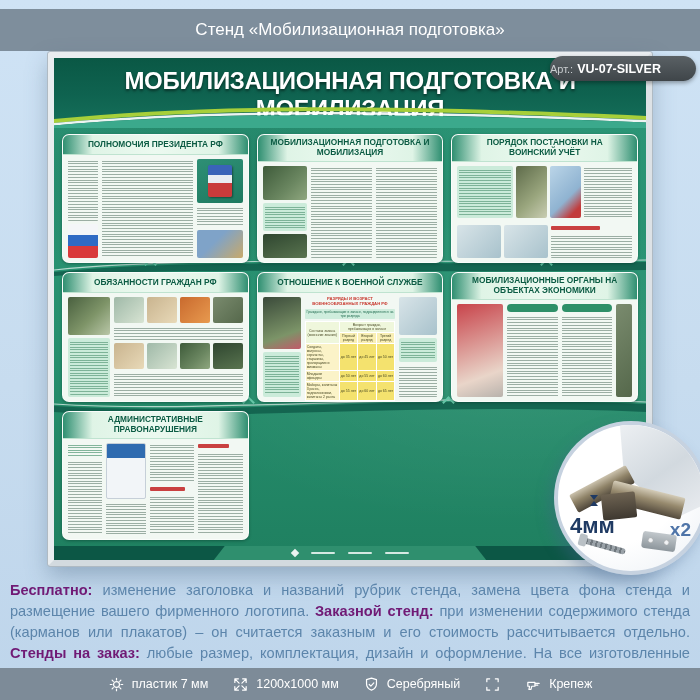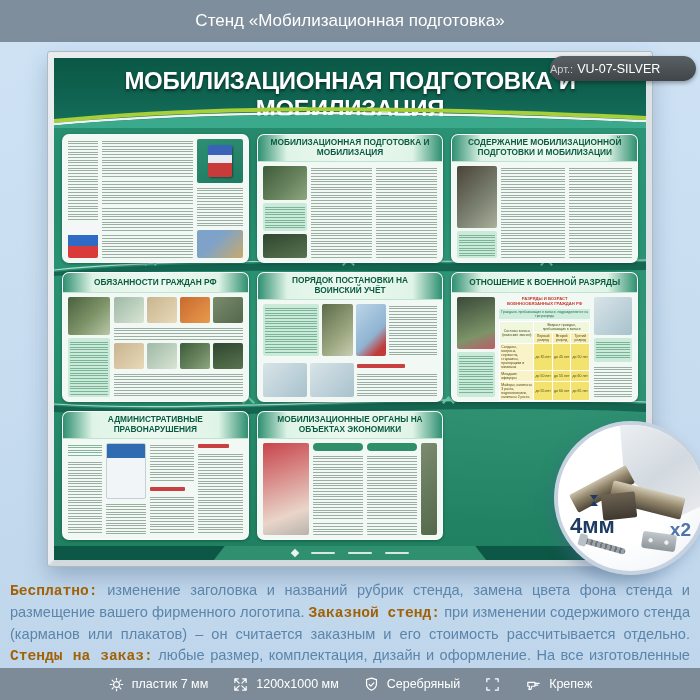--- a/index.html
+++ b/index.html
@@ -1,20 +1,20 @@
 <!DOCTYPE html>
 <html><head>
 <meta charset="utf-8">
 <style>
   html,body{margin:0;padding:0;}
   body{position:relative;width:700px;height:700px;overflow:hidden;
        font-family:"Liberation Sans",sans-serif;
        background:linear-gradient(180deg,#CFE3F5 0%,#C7DCEF 55%,#BED5EB 100%);}
   
-  .topbar{position:absolute;left:0;top:0;width:700px;height:42px;background:#7E8E9C;
+  .topbar{position:absolute;left:0;top:9px;width:700px;height:42px;background:#7E8E9C;
           display:flex;align-items:center;justify-content:center;color:#fff;font-size:17px;}
   
   .stand{position:absolute;left:48px;top:52px;width:604px;height:514px;box-sizing:border-box;
          border:6px solid #E9EDF0;border-bottom-color:#D3DADF;border-right-color:#DDE2E6;
          outline:1px solid #AFBAC3;border-radius:2px;
          box-shadow:0 10px 22px rgba(70,100,130,.38);}
   .stand-inner{position:absolute;inset:0;overflow:hidden;
          background:
            radial-gradient(420px 160px at 28% 22%, rgba(8,70,52,.22), transparent 70%),
            radial-gradient(520px 220px at 78% 62%, rgba(255,255,255,.07), transparent 70%),
@@ -81,21 +81,21 @@
   .ytbl{width:100%;border-collapse:collapse;font-size:3.5px;line-height:1.15;color:#4A4A25;}
   .ytbl td{border:.5px solid #fff;padding:1px;background:#FBF3C8;vertical-align:middle;}
   .ytbl .corner,.ytbl .agehead{background:#EFF7DC;text-align:center;}
   .ytbl .colh{background:#F9EFB4;text-align:center;}
   .ytbl .val{background:#F4E26E;text-align:center;white-space:nowrap;}
   
   .badge{position:absolute;left:550px;top:56px;width:146px;height:25px;border-radius:13px;
         background:linear-gradient(180deg,#5A6165,#3F4549);z-index:6;display:flex;align-items:center;
         gap:4px;box-shadow:0 2px 4px rgba(0,0,0,.35);}
   .badge .lab{color:#C9CDD0;font-size:11px;}
-  .badge .val{color:#fff;font-size:12.5px;font-weight:normal;}
+  .badge .val{color:#fff;font-size:12.5px;font-weight:bold;}
   
   .inset{position:absolute;left:554px;top:421px;width:146px;height:146px;border-radius:50%;
         box-sizing:content-box;border:4px solid #C6D2E0;overflow:hidden;z-index:5;
         background:radial-gradient(circle at 35% 30%,#fff 55%,#EAEFF4);
         box-shadow:-5px 7px 14px rgba(70,100,140,.35);}
   .paper{position:absolute;right:-12px;top:-8px;width:118px;height:100px;
         background:linear-gradient(145deg,#F4F6F8,#D2D9DF 55%,#EDEFF2);
         clip-path:polygon(18% 0,100% 0,100% 82%,68% 100%,22% 58%);}
   .mold-a{position:absolute;left:12px;top:54px;width:64px;height:20px;transform:rotate(-28deg);
         background:linear-gradient(180deg,#CBC2AD,#8F8368 45%,#4E463A);border-radius:2px;}
@@ -110,21 +110,21 @@
   .qty{position:absolute;right:13px;top:94px;color:#4E74A8;font-weight:bold;font-size:19px;}
   .screw{position:absolute;left:24px;top:118px;width:44px;height:6px;transform:rotate(16deg);border-radius:3px;
         background:repeating-linear-gradient(90deg,#9AA2A8 0 3px,#6F777D 3px 5px);}
   .screw::before{content:"";position:absolute;left:-4px;top:-3px;width:8px;height:12px;background:#B9C0C5;border-radius:2px;}
   .bracket{position:absolute;left:84px;top:108px;width:34px;height:17px;transform:rotate(8deg);border-radius:3px;
         background:linear-gradient(180deg,#C2C8CC,#8D969C);}
   .hole{position:absolute;width:5px;height:5px;border-radius:50%;background:#F2F4F6;box-shadow:inset 0 0 1px #666;}
   
   .desc{position:absolute;left:10px;right:10px;top:580px;color:#5C85AB;font-size:14.6px;
         line-height:21px;text-align:justify;margin:0;}
-  .desc b{color:#a16207;font-family:Liberation Mono, monospace;}
+  .desc b{color:#701a75;}
   
   .botbar{position:absolute;left:0;top:668px;width:700px;height:32px;background:#7D8B98;
         display:flex;align-items:center;justify-content:center;gap:24px;color:#fff;}
   .bitem{display:flex;align-items:center;gap:7px;font-size:12.5px;white-space:nowrap;}
   .bitem svg{width:17px;height:17px;display:block;}
 </style>
 </head>
 <body>
 
 <div class="topbar">
@@ -162,20 +162,21 @@
           <path d="M0 14 C160 24 360 2 592 12 L592 20 C360 10 160 30 0 20 Z" fill="#115E4B" opacity=".85"></path>
           <path d="M0 12 C160 22 360 0 592 10" stroke="#FFFFFF" stroke-width="1.2" fill="none" opacity=".65"></path>
         </svg>
       <span class="chev" style="left:190px"></span>
       <span class="chev" style="left:390px"></span>
     </div>
 
     <div class="grid">
 
       <div class="panel">
+        <div class="panel-h">ПОЛНОМОЧИЯ ПРЕЗИДЕНТА РФ</div>
         <div class="panel-b">
           <div class="vcol" style="width:30px">
             <div class="tx"></div>
             <div class="ph ph-flag" style="height:34px"></div>
           </div>
           <div class="vcol" style="flex:1">
             <div class="tx"></div>
           </div>
           <div class="vcol" style="width:46px">
             <div class="ph ph-const" style="height:44px">
@@ -199,35 +200,42 @@
           </div>
           <div class="vcol" style="flex:1">
               <div class="tx"></div>
             </div>
           <div class="vcol" style="flex:1">
               <div class="tx"></div>
             </div>
         </div>
       </div>
 
-      <div class="panel">
-        <div class="panel-h">СОДЕРЖАНИЕ МОБИЛИЗАЦИОННОЙ ПОДГОТОВКИ И МОБИЛИЗАЦИИ</div>
-        <div class="panel-b">
-          <div class="vcol" style="width:40px">
-            <div class="ph ph-ind" style="height:62px"></div>
-            <div class="mint" style="flex:1">
+
+      <div class="panel">
+        <div class="panel-h">ПОРЯДОК ПОСТАНОВКИ НА ВОИНСКИЙ УЧЁТ</div>
+        <div class="panel-b" style="flex-direction:column">
+          <div style="display:flex;gap:3px;height:52px">
+            <div class="mint" style="width:52px">
                 <div class="tx g"></div>
               </div>
-          </div>
-          <div class="vcol" style="flex:1">
+            <div class="ph ph-officer" style="flex:1"></div>
+            <div class="ph ph-passport" style="flex:1"></div>
+            <div class="vcol" style="width:48px">
+                <div class="tx"></div>
+              </div>
+          </div>
+          <div style="display:flex;gap:3px;flex:1;margin-top:3px">
+            <div class="ph ph-med" style="width:44px"></div>
+            <div class="ph ph-med" style="width:44px"></div>
+            <div class="vcol" style="flex:1">
+              <div class="redbar" style="width:60%"></div>
               <div class="tx"></div>
             </div>
-          <div class="vcol" style="flex:1">
-              <div class="tx"></div>
-            </div>
+          </div>
         </div>
       </div>
 
       <div class="panel">
         <div class="panel-h">ОБЯЗАННОСТИ ГРАЖДАН РФ</div>
         <div class="panel-b">
           <div class="vcol" style="width:42px">
             <div class="ph ph-march" style="height:38px"></div>
             <div class="mint" style="flex:1">
                 <div class="tx g"></div>
@@ -246,45 +254,21 @@
               <div class="ph ph-room" style="flex:1"></div>
               <div class="ph ph-army" style="flex:1"></div>
               <div class="ph ph-army2" style="flex:1"></div>
             </div>
             <div class="tx"></div>
           </div>
         </div>
       </div>
 
       <div class="panel">
-        <div class="panel-h">ПОРЯДОК ПОСТАНОВКИ НА ВОИНСКИЙ УЧЁТ</div>
-        <div class="panel-b" style="flex-direction:column">
-          <div style="display:flex;gap:3px;height:52px">
-            <div class="mint" style="width:52px">
-                <div class="tx g"></div>
-              </div>
-            <div class="ph ph-officer" style="flex:1"></div>
-            <div class="ph ph-passport" style="flex:1"></div>
-            <div class="vcol" style="width:48px">
-                <div class="tx"></div>
-              </div>
-          </div>
-          <div style="display:flex;gap:3px;flex:1;margin-top:3px">
-            <div class="ph ph-med" style="width:44px"></div>
-            <div class="ph ph-med" style="width:44px"></div>
-            <div class="vcol" style="flex:1">
-              <div class="redbar" style="width:60%"></div>
-              <div class="tx"></div>
-            </div>
-          </div>
-        </div>
-      </div>
-
-      <div class="panel">
-        <div class="panel-h">ОТНОШЕНИЕ К ВОЕННОЙ РАЗРЯДЫ</div>
+        <div class="panel-h">ОТНОШЕНИЕ К ВОЕННОЙ СЛУЖБЕ</div>
         <div class="panel-b">
           <div class="vcol" style="width:38px">
             <div class="ph ph-salute" style="height:52px"></div>
             <div class="mint" style="flex:1">
                 <div class="tx g"></div>
               </div>
           </div>
           <div class="vcol" style="flex:1;gap:2px">
             <div class="tbl-title">РАЗРЯДЫ И ВОЗРАСТ ВОЕННООБЯЗАННЫХ ГРАЖДАН РФ</div>
             <div class="tbl-note">Граждане, пребывающие в запасе, подразделяются на три разряда</div>
@@ -332,58 +316,58 @@
             <div class="ph ph-med" style="height:38px"></div>
             <div class="mint" style="height:20px">
                 <div class="tx g"></div>
               </div>
             <div class="tx"></div>
           </div>
         </div>
       </div>
 
       <div class="panel">
+        <div class="panel-h">МОБИЛИЗАЦИОННЫЕ ОРГАНЫ НА ОБЪЕКТАХ ЭКОНОМИКИ</div>
+        <div class="panel-b">
+          <div class="vcol" style="width:46px">
+            <div class="ph ph-woman" style="flex:1"></div>
+          </div>
+          <div class="vcol" style="flex:1">
+            <div class="pill"></div>
+            <div class="tx"></div>
+          </div>
+          <div class="vcol" style="flex:1">
+            <div class="pill"></div>
+            <div class="tx"></div>
+          </div>
+          <div class="vcol" style="width:16px">
+            <div class="ph ph-mount" style="flex:1"></div>
+          </div>
+        </div>
+      </div>
+
+      <div class="panel">
         <div class="panel-h">АДМИНИСТРАТИВНЫЕ ПРАВОНАРУШЕНИЯ</div>
         <div class="panel-b">
           <div class="vcol" style="width:34px">
             <div class="tx g" style="height:14px;flex:none"></div>
             <div class="tx"></div>
           </div>
           <div class="vcol" style="width:40px">
             <div class="ph ph-koap" style="height:54px"></div>
             <div class="tx"></div>
           </div>
           <div class="vcol" style="flex:1">
             <div class="tx"></div>
             <div class="redbar" style="width:80%"></div>
             <div class="tx"></div>
           </div>
           <div class="vcol" style="flex:1">
             <div class="redbar" style="width:70%"></div>
             <div class="tx"></div>
-          </div>
-        </div>
-      </div>
-
-      <div class="panel">
-        <div class="panel-h">МОБИЛИЗАЦИОННЫЕ ОРГАНЫ НА ОБЪЕКТАХ ЭКОНОМИКИ</div>
-        <div class="panel-b">
-          <div class="vcol" style="width:46px">
-            <div class="ph ph-woman" style="flex:1"></div>
-          </div>
-          <div class="vcol" style="flex:1">
-            <div class="pill"></div>
-            <div class="tx"></div>
-          </div>
-          <div class="vcol" style="flex:1">
-            <div class="pill"></div>
-            <div class="tx"></div>
-          </div>
-          <div class="vcol" style="width:16px">
-            <div class="ph ph-mount" style="flex:1"></div>
           </div>
         </div>
       </div>
 
 
     </div>
 
     <div class="stand-foot">
       <div class="foot-band">
         <span class="foot-diamond"></span>

